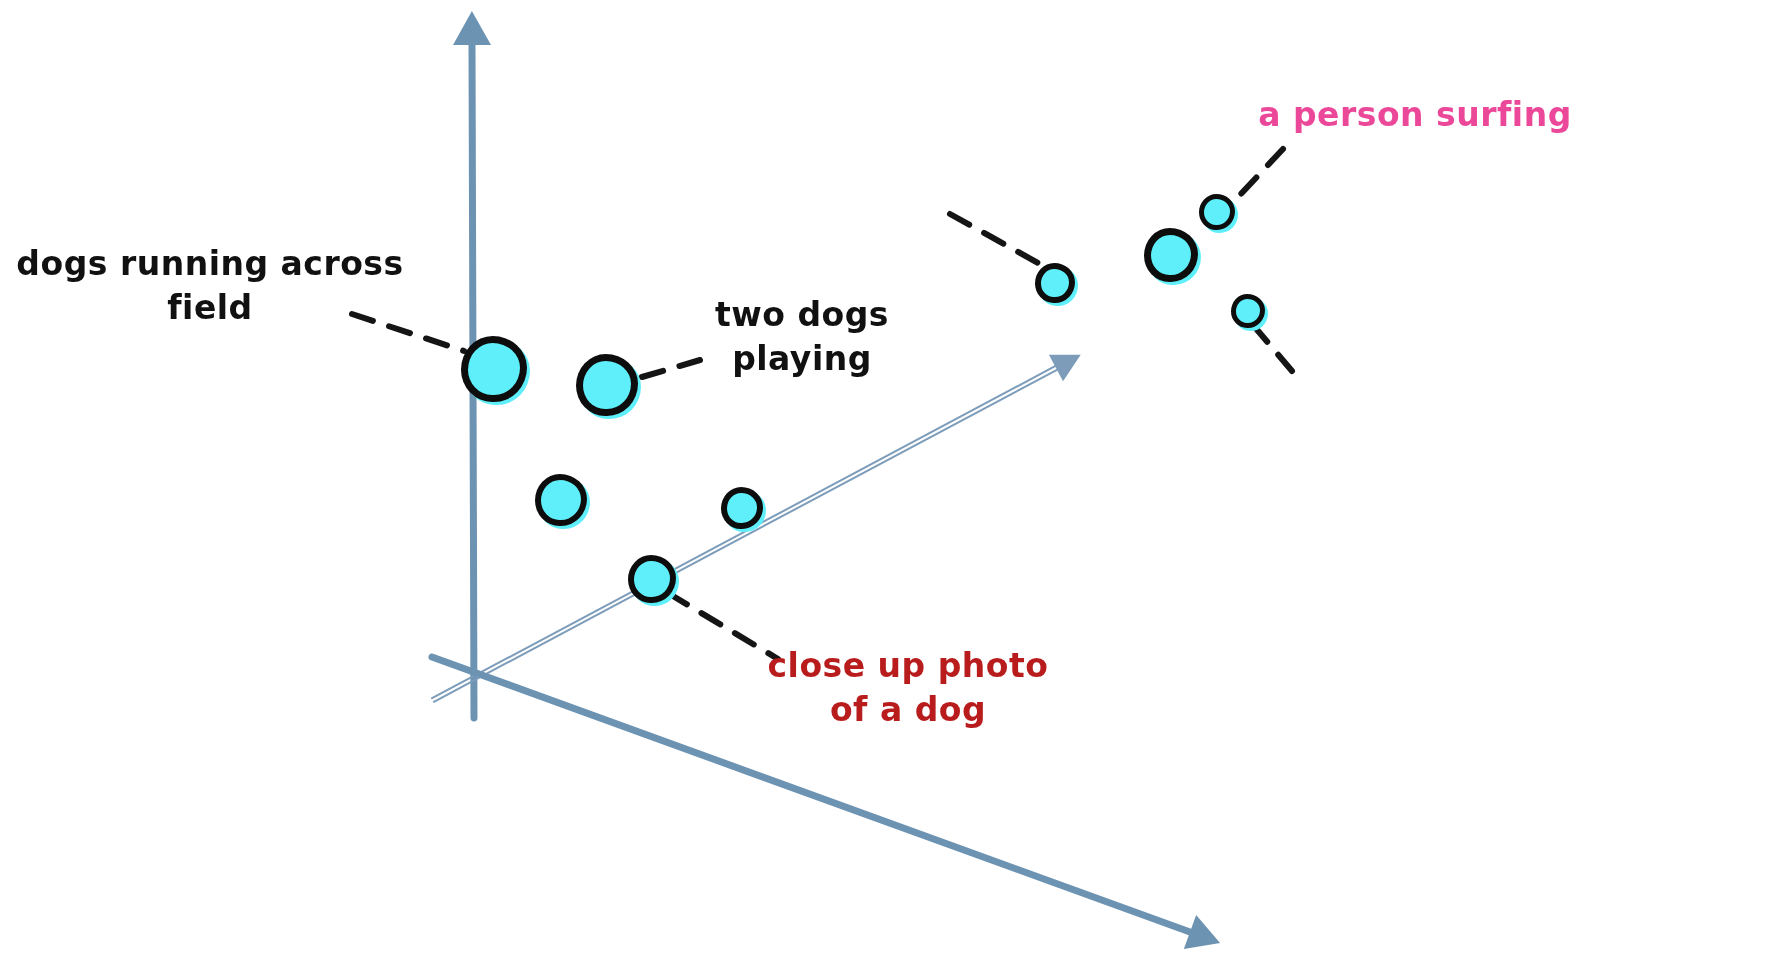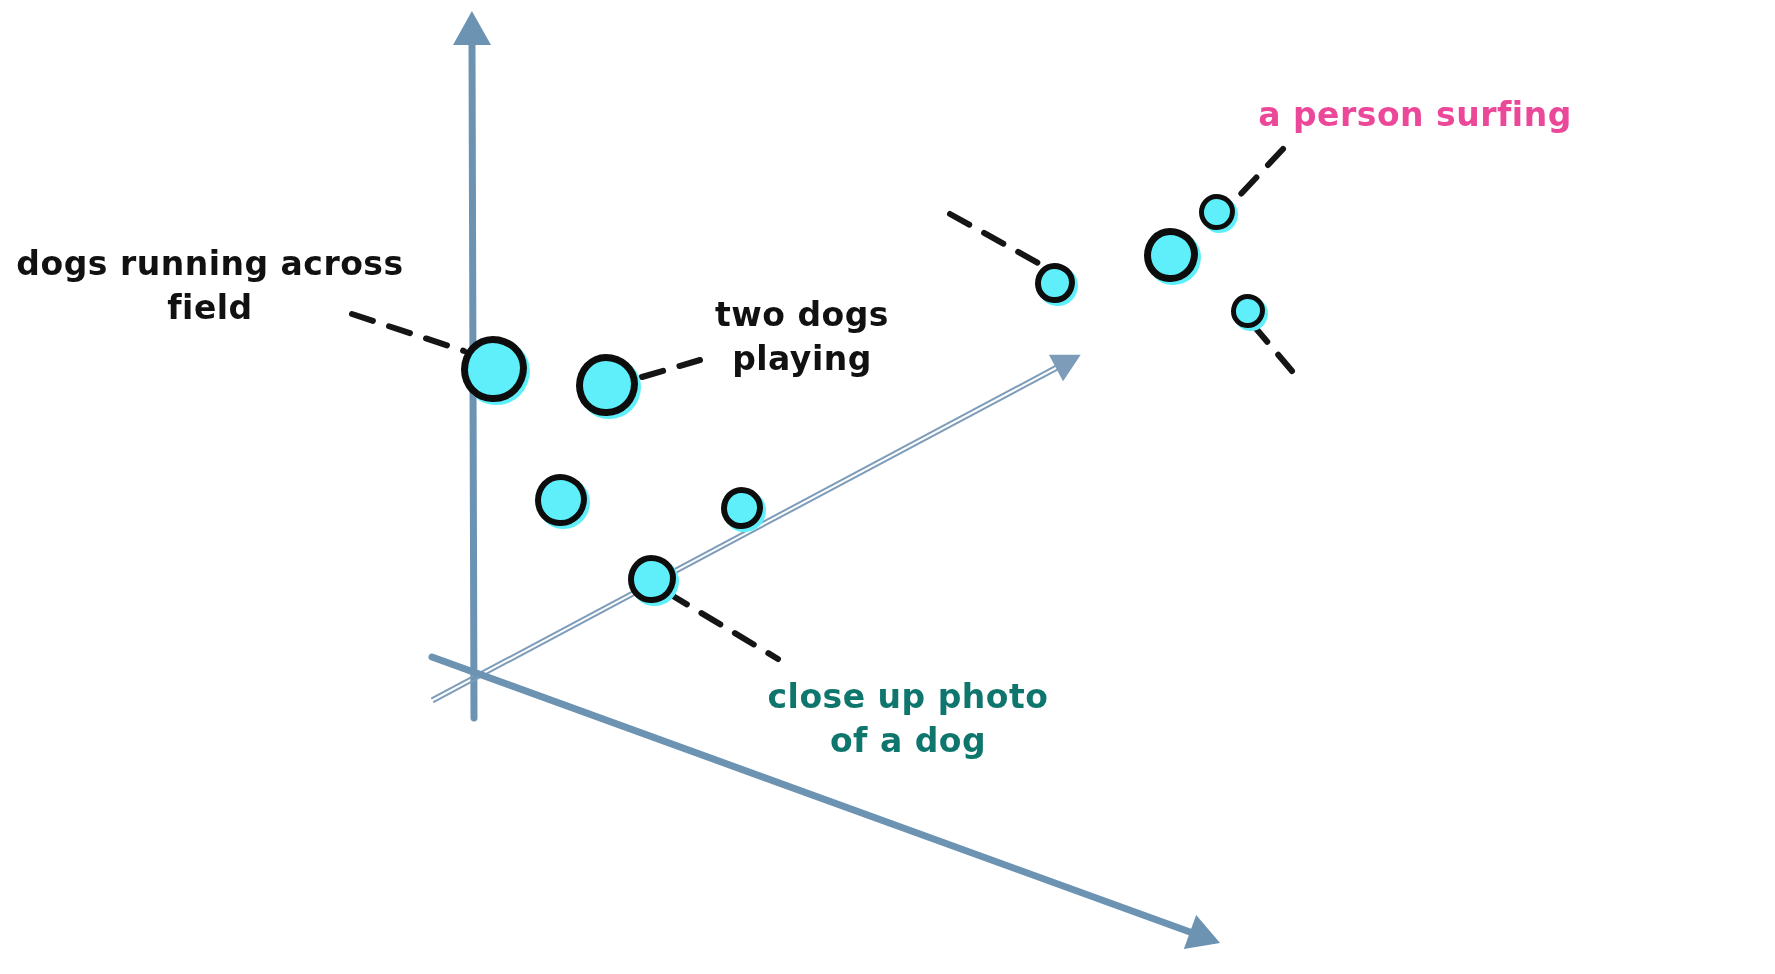--- a/index.html
+++ b/index.html
@@ -76,16 +76,16 @@
       <div class="dot" style="left: 1199px; top: 194px; width: 36px; height: 36px; background: rgb(94, 239, 250); border: 5px solid rgb(13, 13, 13); box-shadow: rgb(94, 239, 250) 3px 3px 0px 0px;"></div>
       <div class="dot" style="left: 1144px; top: 228px; width: 54px; height: 54px; background: rgb(94, 239, 250); border: 7px solid rgb(13, 13, 13); box-shadow: rgb(94, 239, 250) 3px 3px 0px 0px;"></div>
       <div class="dot" style="left: 1231px; top: 294px; width: 34px; height: 34px; background: rgb(94, 239, 250); border: 5px solid rgb(13, 13, 13); box-shadow: rgb(94, 239, 250) 3px 3px 0px 0px;"></div>
     </div>
   <div id="labels-layer">
       <div class="label" style="left: 210px; top: 242px; color: rgb(17, 17, 17);">dogs running across
 field</div>
       <div class="label" style="left: 790px; top: 293px; color: rgb(17, 17, 17); margin-left: 12px;">two dogs
 playing</div>
       <div class="label" style="left: 1415px; top: 93px; color: #ec4899;">a person surfing</div>
-      <div class="label" style="left: 908px; top: 675px; color: #0f766e;">close up photo
+      <div class="label" style="left: 908px; top: 644px; color: #b91c1c;">close up photo
 of a dog</div>
     </div>
 </div>
 
 </body></html>

